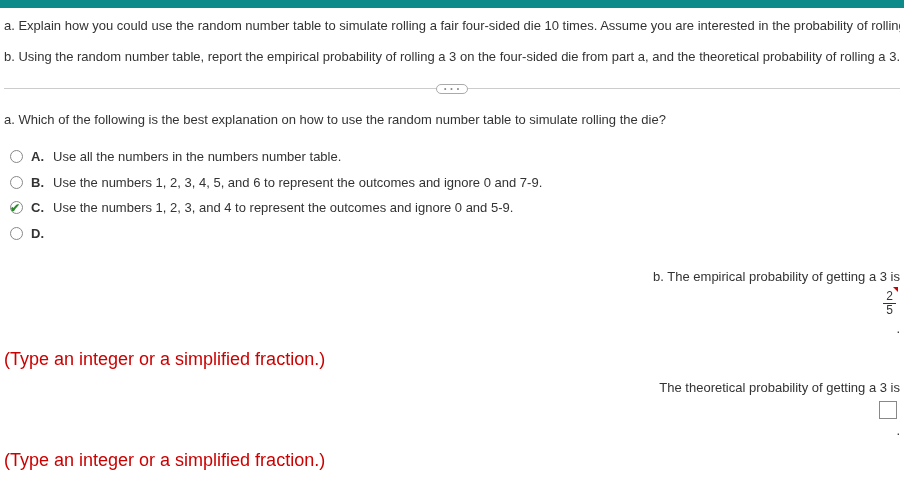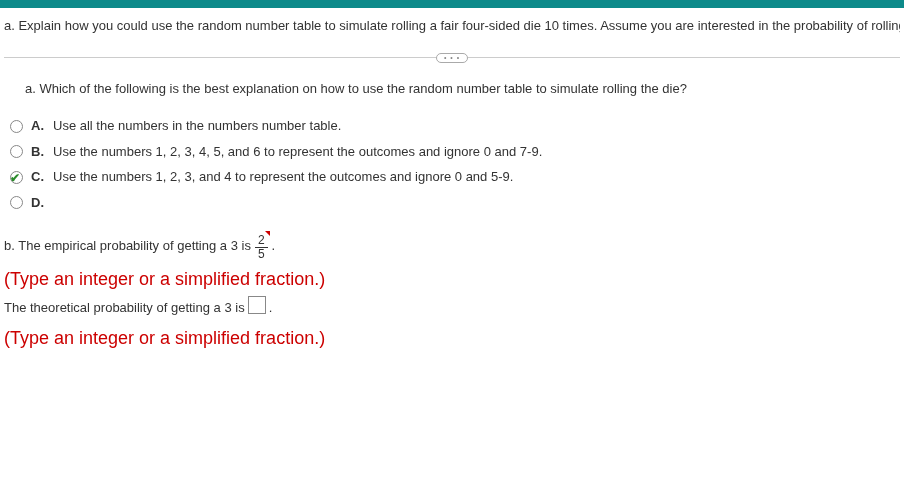--- a/index.html
+++ b/index.html
@@ -58,21 +58,20 @@
       justify-content: center;
       font-size: 7px;
       color: #888;
       letter-spacing: 1px;
       cursor: pointer;
     }
     .sub-question {
       margin-top: 12px;
       margin-bottom: 18px;
       line-height: 1.5;
-      margin-left: 21px;
     }
     .choices {
       margin-left: 6px;
     }
     .choice-row {
       display: flex;
       align-items: center;
       margin-bottom: 6px;
       line-height: 1.5;
     }
@@ -99,22 +98,23 @@
       font-weight: bold;
       margin-right: 6px;
       min-width: 16px;
     }
     .answer-section {
       margin-top: 22px;
       line-height: 1.9;
     }
     .inline-flex {
       display: flex;
-      align-items: flex-start;
+      align-items: flex-end;
       flex-wrap: nowrap;
+      flex-direction: column;
     }
     .fraction {
       display: inline-flex;
       flex-direction: column;
       align-items: center;
       vertical-align: middle;
       margin: 0 4px;
       font-size: 12px;
       line-height: 1.1;
       position: relative;
@@ -151,20 +151,21 @@
 
 <div class="top-bar"></div>
 
 <div class="content">
 
   <div class="question-text">a. Explain how you could use the random number table to simulate rolling a fair four-sided die 10 times. Assume you are interested in the probability of rolling</div>
 
   <div class="number-block">
   </div>
 
+  <div class="section-b">b. Using the random number table, report the empirical probability of rolling a 3 on the four-sided die from part a, and the theoretical probability of rolling a 3.</div>
 
   <div class="divider-wrap">
     <hr class="hr-line">
     <div class="expand-pill">• • •</div>
     <hr class="hr-line">
   </div>
 
   <div class="sub-question">a. Which of the following is the best explanation on how to use the random number table to simulate rolling the die?</div>
 
   <div class="choices">

